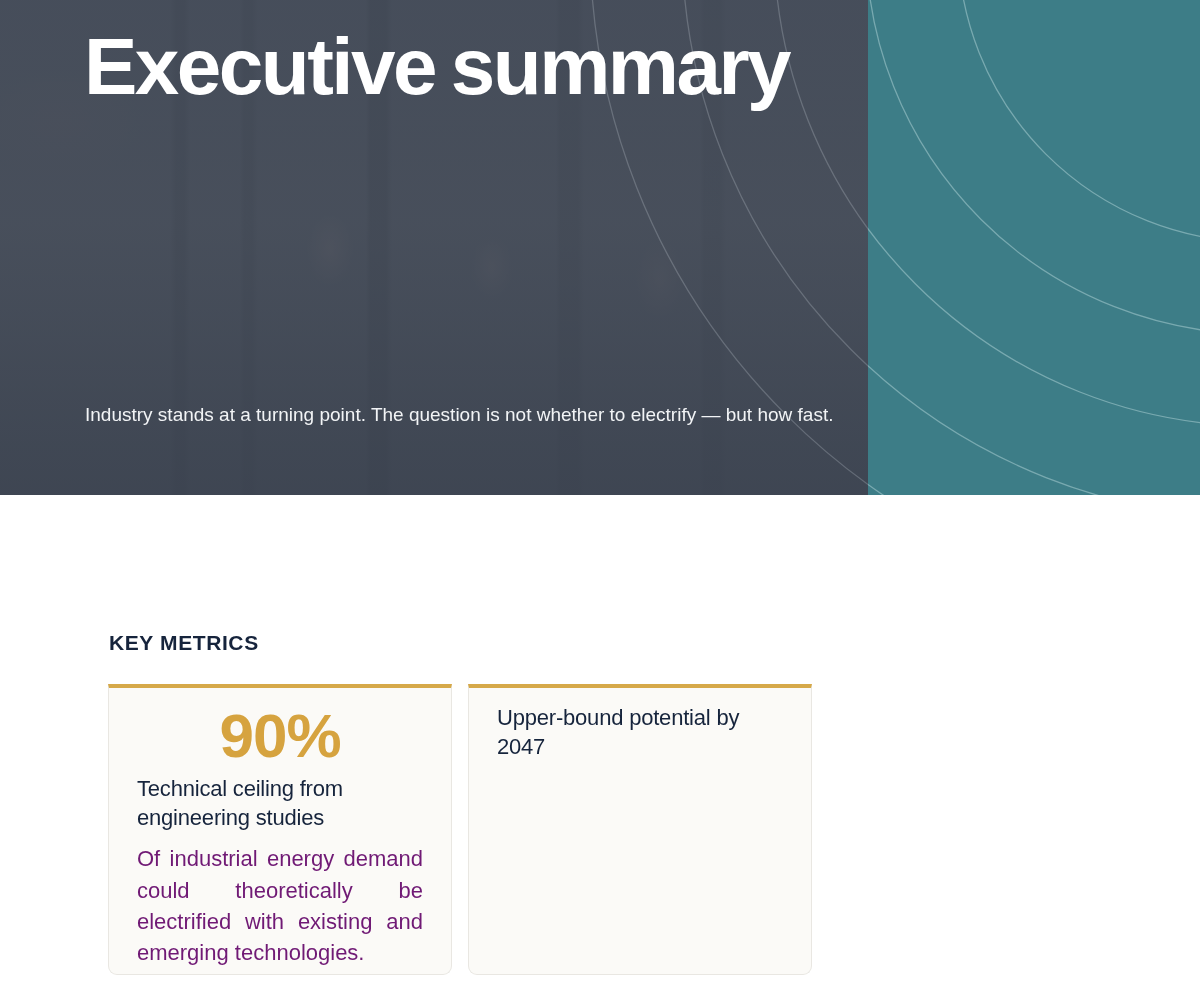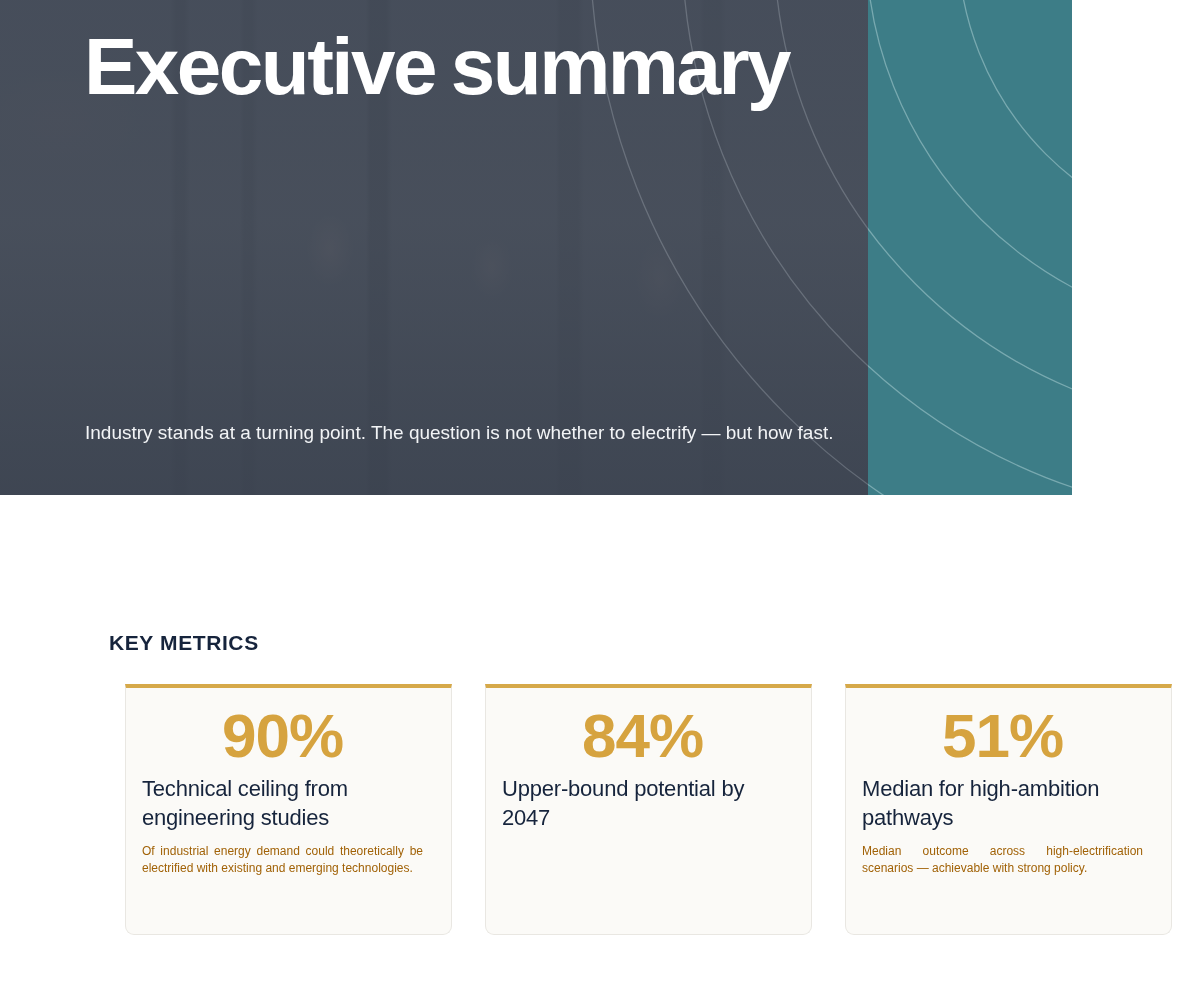--- a/index.html
+++ b/index.html
@@ -16,21 +16,21 @@
     position: relative;
     width: 1200px;
     height: 995px;
     background: #ffffff;
   }
 
   
   .hero {
     position: absolute;
     left: 0; top: 0;
-    width: 1072px;
+    width: 1200px;
     height: 495px;
     overflow: hidden;
     background: #4b5463;
   }
 
   
   .hero-photo {
     position: absolute;
     left: 0; top: 0;
     width: 868px;
@@ -101,21 +101,21 @@
     color: #ffffff;
     letter-spacing: -2.5px;
     line-height: 1.02;
     white-space: nowrap;
     word-spacing: -4px;
   }
 
   .hero-sub {
     position: absolute;
     left: 85px;
-    top: 419px;
+    top: 401px;
     width: 910px;
     font-size: 19px;
     color: #f2f4f6;
     line-height: 1.45;
     text-align: justify;
     text-justify: inter-word;
     white-space: nowrap;
   }
 
   
@@ -133,29 +133,28 @@
     position: absolute;
     left: 108px;
     top: 684px;
     width: 1064px;
     display: flex;
     gap: 16px;
   }
 
   .card {
     width: 344px;
-    height: 251px;
+    height: 291px;
     background: #fbfaf7;
     border: 1px solid #e9e7e2;
     border-top: 4px solid #d6a949;
     border-radius: 0 0 9px 9px;
-    padding: 16px 28px 20px 16px;
+    padding: 16px 28px 20px 28px;
     display: flex;
     flex-direction: column;
-    margin-left: 17px;
   }
 
   .card-value {
     font-size: 62px;
     font-weight: bold;
     color: #d6a33f;
     text-align: center;
     line-height: 1.02;
     letter-spacing: -1px;
     margin-bottom: 8px;
@@ -164,22 +163,22 @@
   .card-title {
     font-size: 22px;
     font-weight: normal;
     color: #16243c;
     line-height: 1.30;
     margin-bottom: 11px;
     letter-spacing: -0.2px;
   }
 
   .card-desc {
-    font-size: 12px;
-    color: #a16207;
+    font-size: 22px;
+    color: #701a75;
     line-height: 1.42;
     text-align: justify;
     text-justify: inter-word;
     hyphens: auto;
   }
 </style>
 </head>
 <body>
 
 <div class="page">
@@ -222,25 +221,19 @@
 
   <div class="cards">
 
     <div class="card">
       <div class="card-value">90%</div>
       <div class="card-title">Technical ceiling from engineering studies</div>
       <div class="card-desc">Of industrial energy demand could theoretically be electrified with existing and emerging technologies.</div>
     </div>
 
     <div class="card">
-      <div class="card-value">84%</div>
       <div class="card-title">Upper-bound potential by 2047</div>
     </div>
 
-    <div class="card">
-      <div class="card-value">51%</div>
-      <div class="card-title">Median for high-ambition pathways</div>
-      <div class="card-desc">Median outcome across high-electrification scenarios — achievable with strong policy.</div>
-    </div>
 
   </div>
 
 </div>
 
 </body></html>

